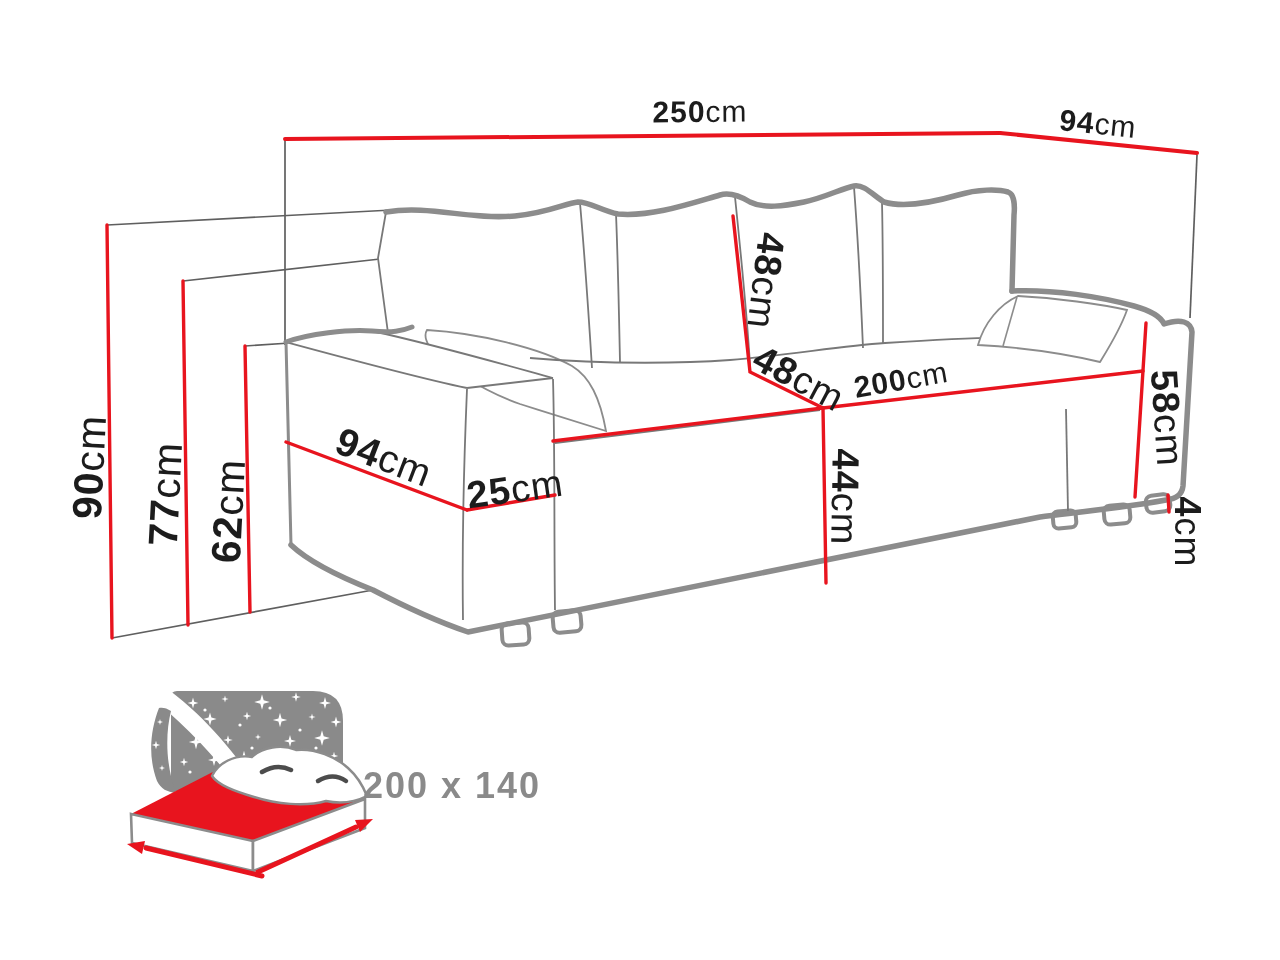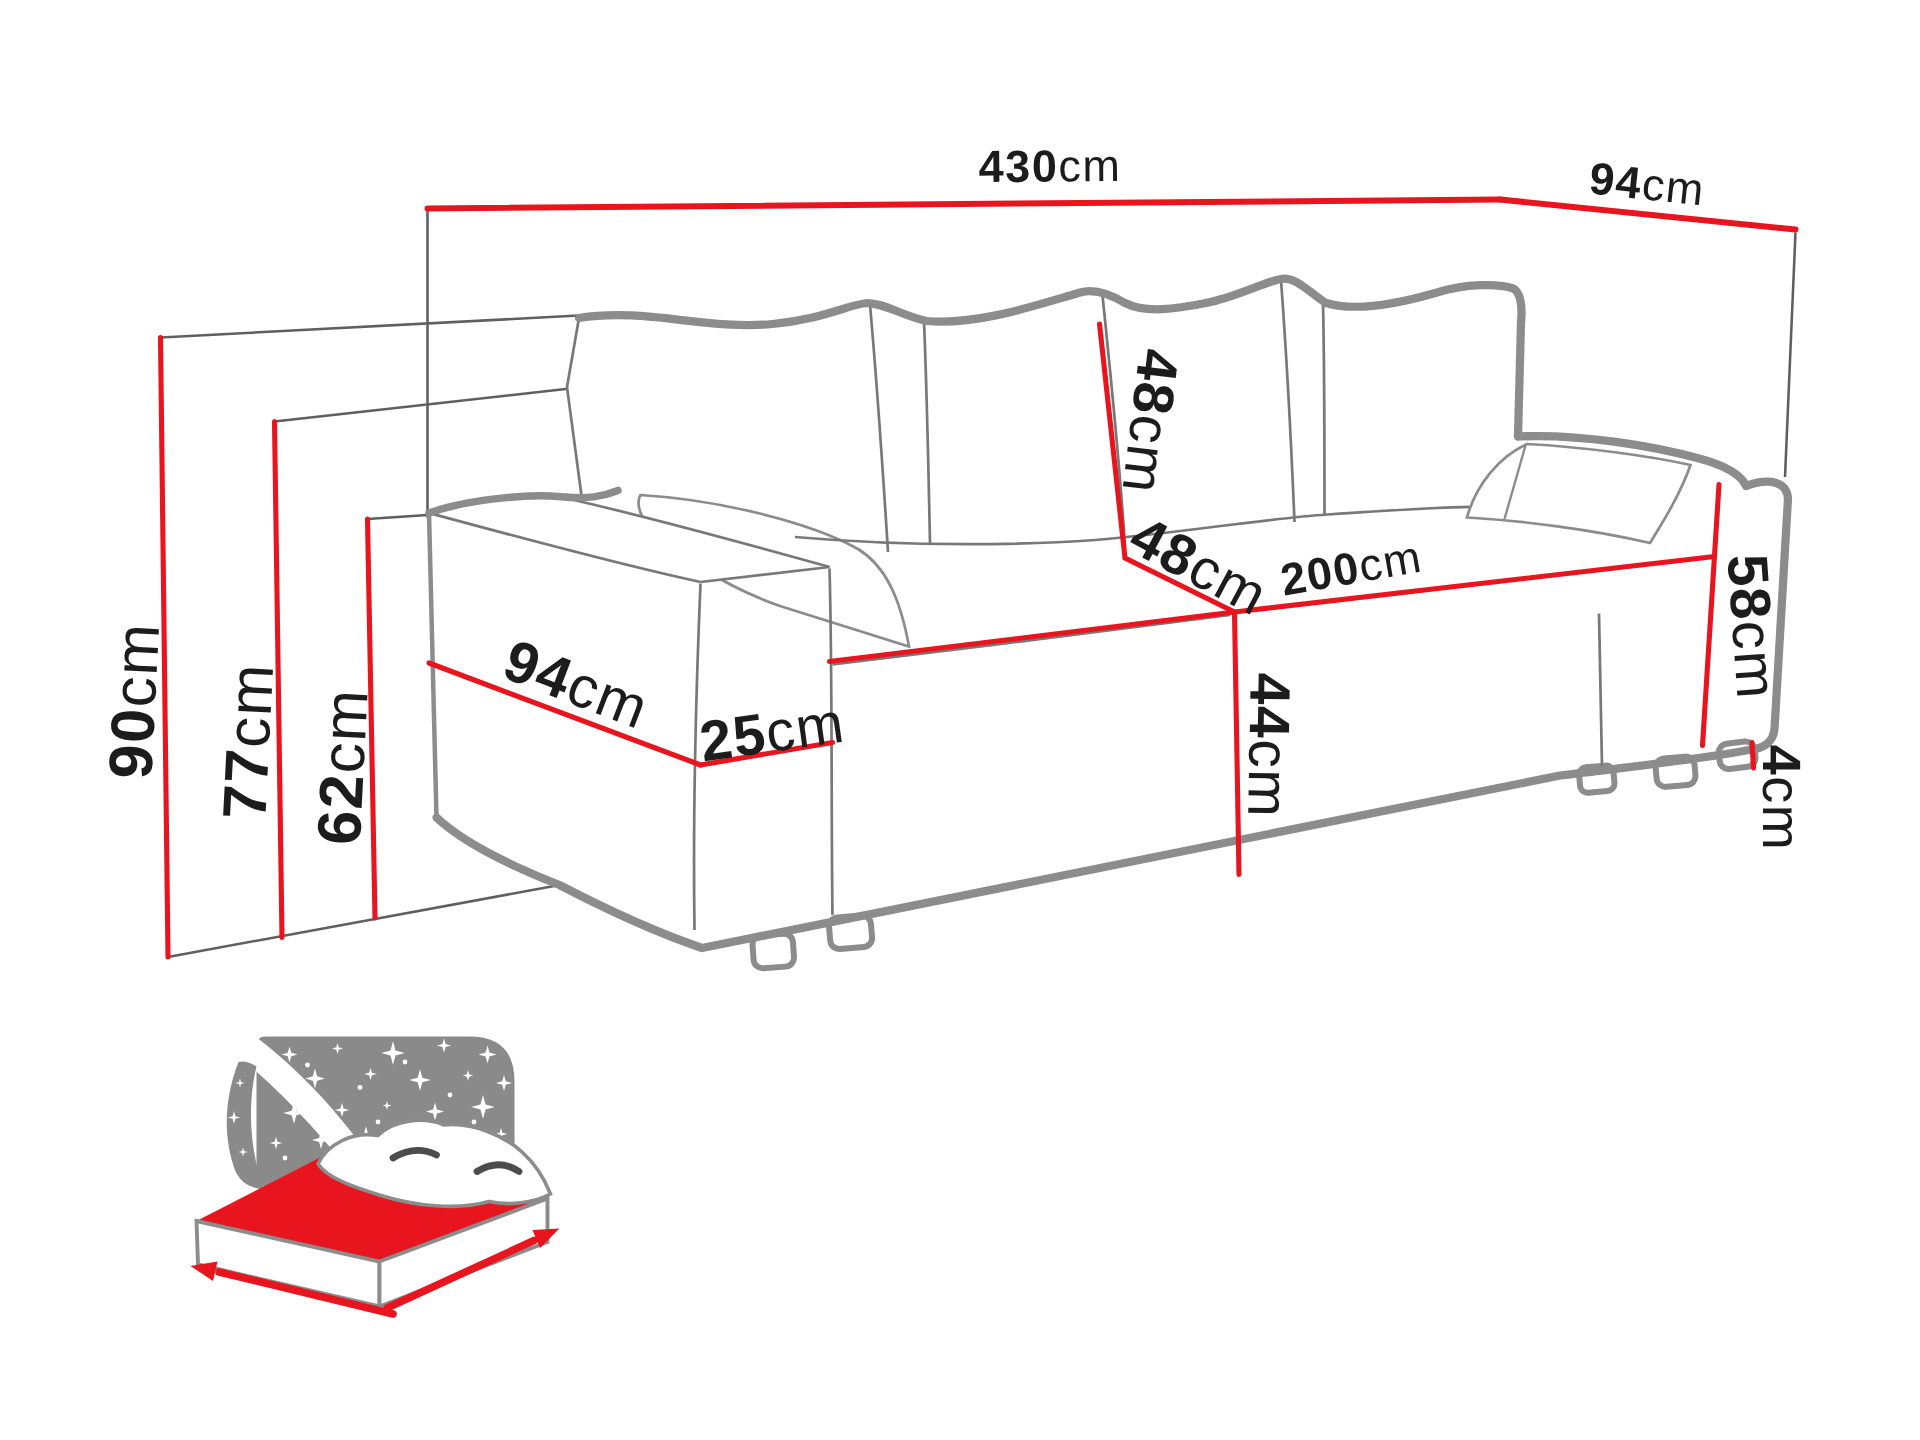--- a/index.html
+++ b/index.html
@@ -196,21 +196,21 @@
       <g stroke="#e8141e" fill="#e8141e">
         <path stroke-width="5" fill="none" stroke-linecap="round" d="M 262 876 L 146 848"></path>
         <path stroke="none" d="M 127 844 L 142 854 L 145 841 Z"></path>
         <path stroke-width="5" fill="none" stroke-linecap="round" d="M 258 872 L 356 827"></path>
         <path stroke="none" d="M 373 819 L 360 832 L 355 820 Z"></path>
       </g>
     </g>
   </svg>
 
   <div class="dim-label" style="left:700px;top:112px;font-size:30px;transform:translate(-50%,-50%) rotate(-0.5deg);">
-    <span class="num">430</span><span class="unit">cm</span>
+    <span class="num">250</span><span class="unit">cm</span>
   </div>
 
   <div class="dim-label" style="left:1098px;top:124px;font-size:30px;transform:translate(-50%,-50%) rotate(6deg);">
     <span class="num">94</span><span class="unit">cm</span>
   </div>
 
   <div class="dim-label" style="left:90px;top:467px;font-size:41px;transform:translate(-50%,-50%) rotate(-87deg);">
     <span class="num">90</span><span class="unit">cm</span>
   </div>
 
@@ -247,14 +247,15 @@
   </div>
 
   <div class="dim-label" style="left:1167px;top:418px;font-size:38px;transform:translate(-50%,-50%) rotate(86deg);">
     <span class="num">58</span><span class="unit">cm</span>
   </div>
 
   <div class="dim-label" style="left:1187px;top:532px;font-size:36px;transform:translate(-50%,-50%) rotate(90deg);">
     <span class="num">4</span><span class="unit">cm</span>
   </div>
 
+  <div class="sleep-label" style="left:452px;top:786px;font-size:36px;transform:translate(-50%,-50%);">200 x 140</div>
 
 </div>
 
 </body></html>

